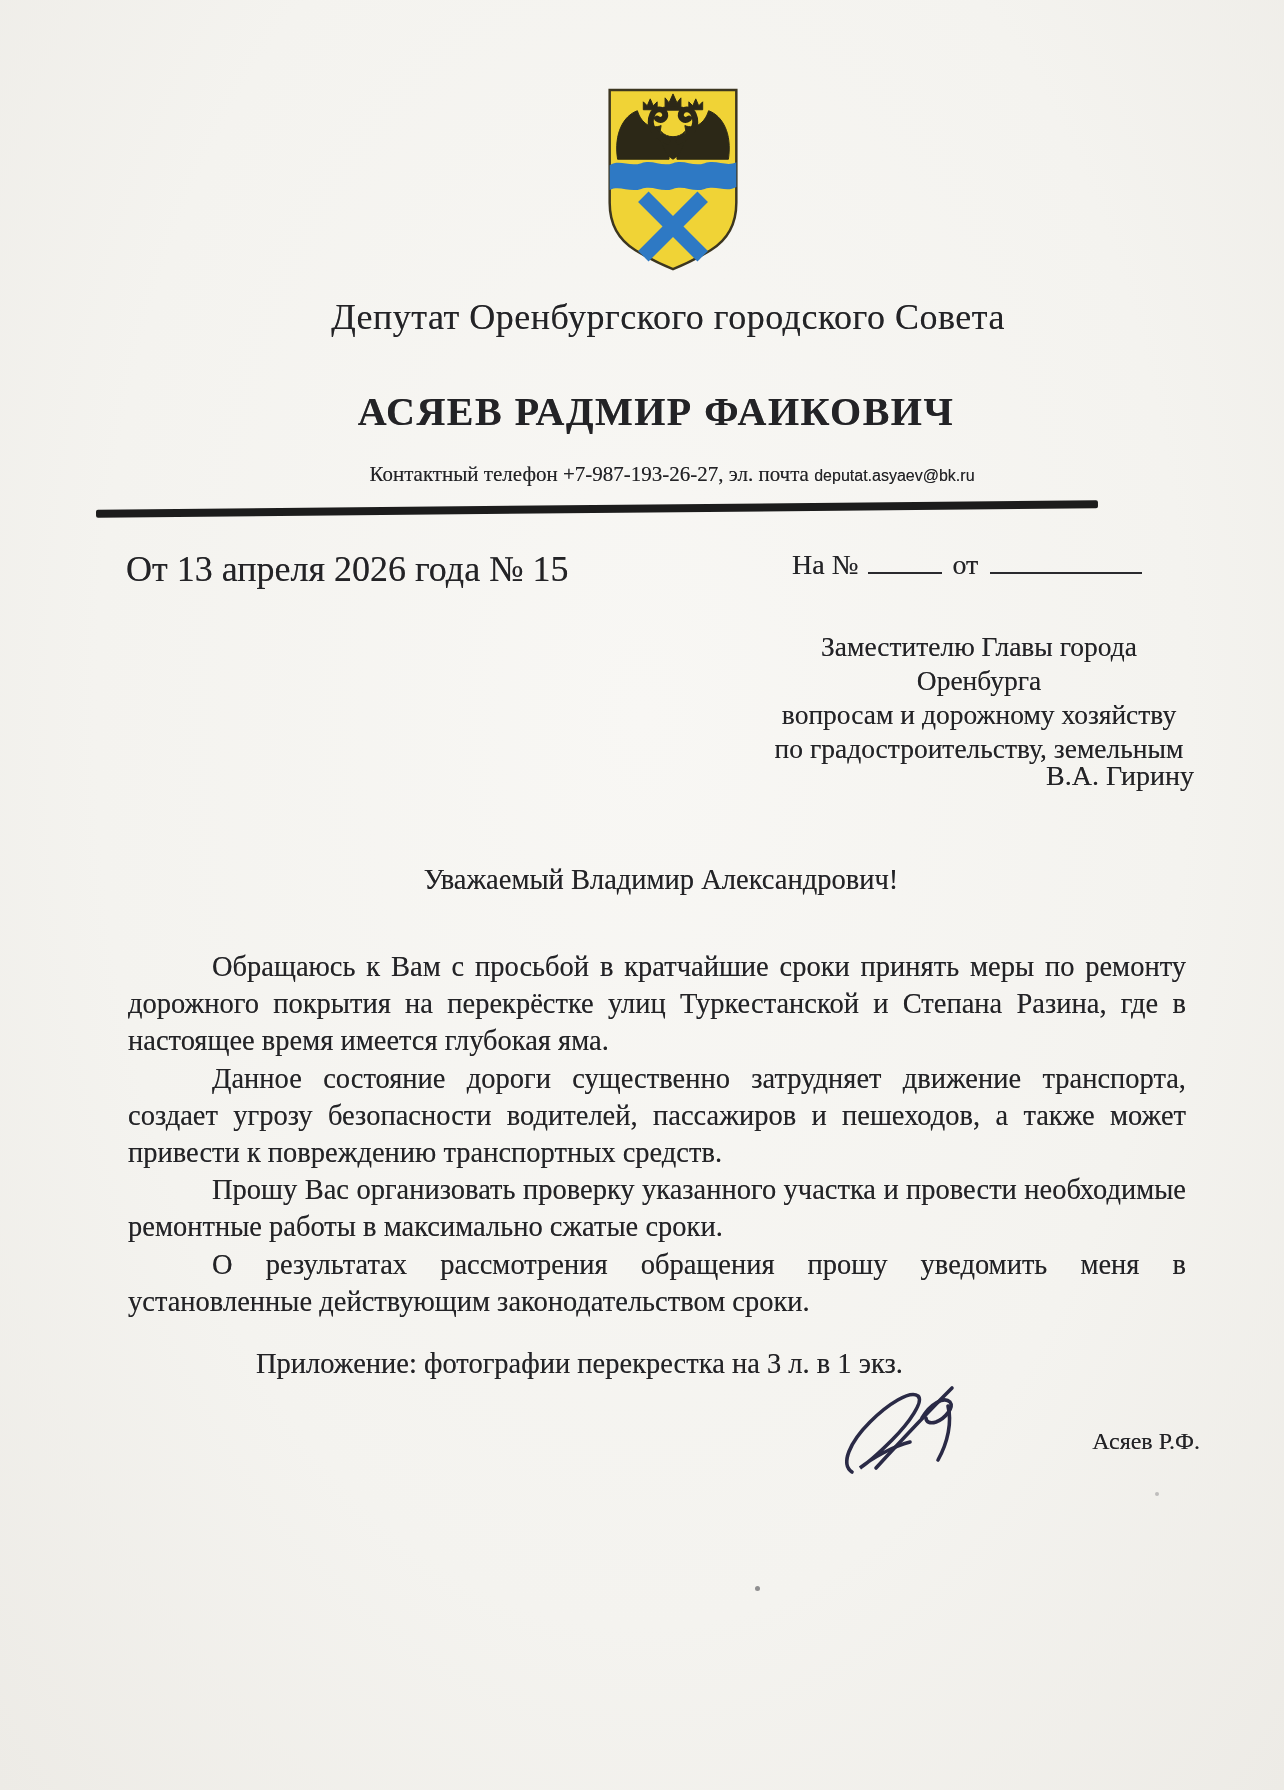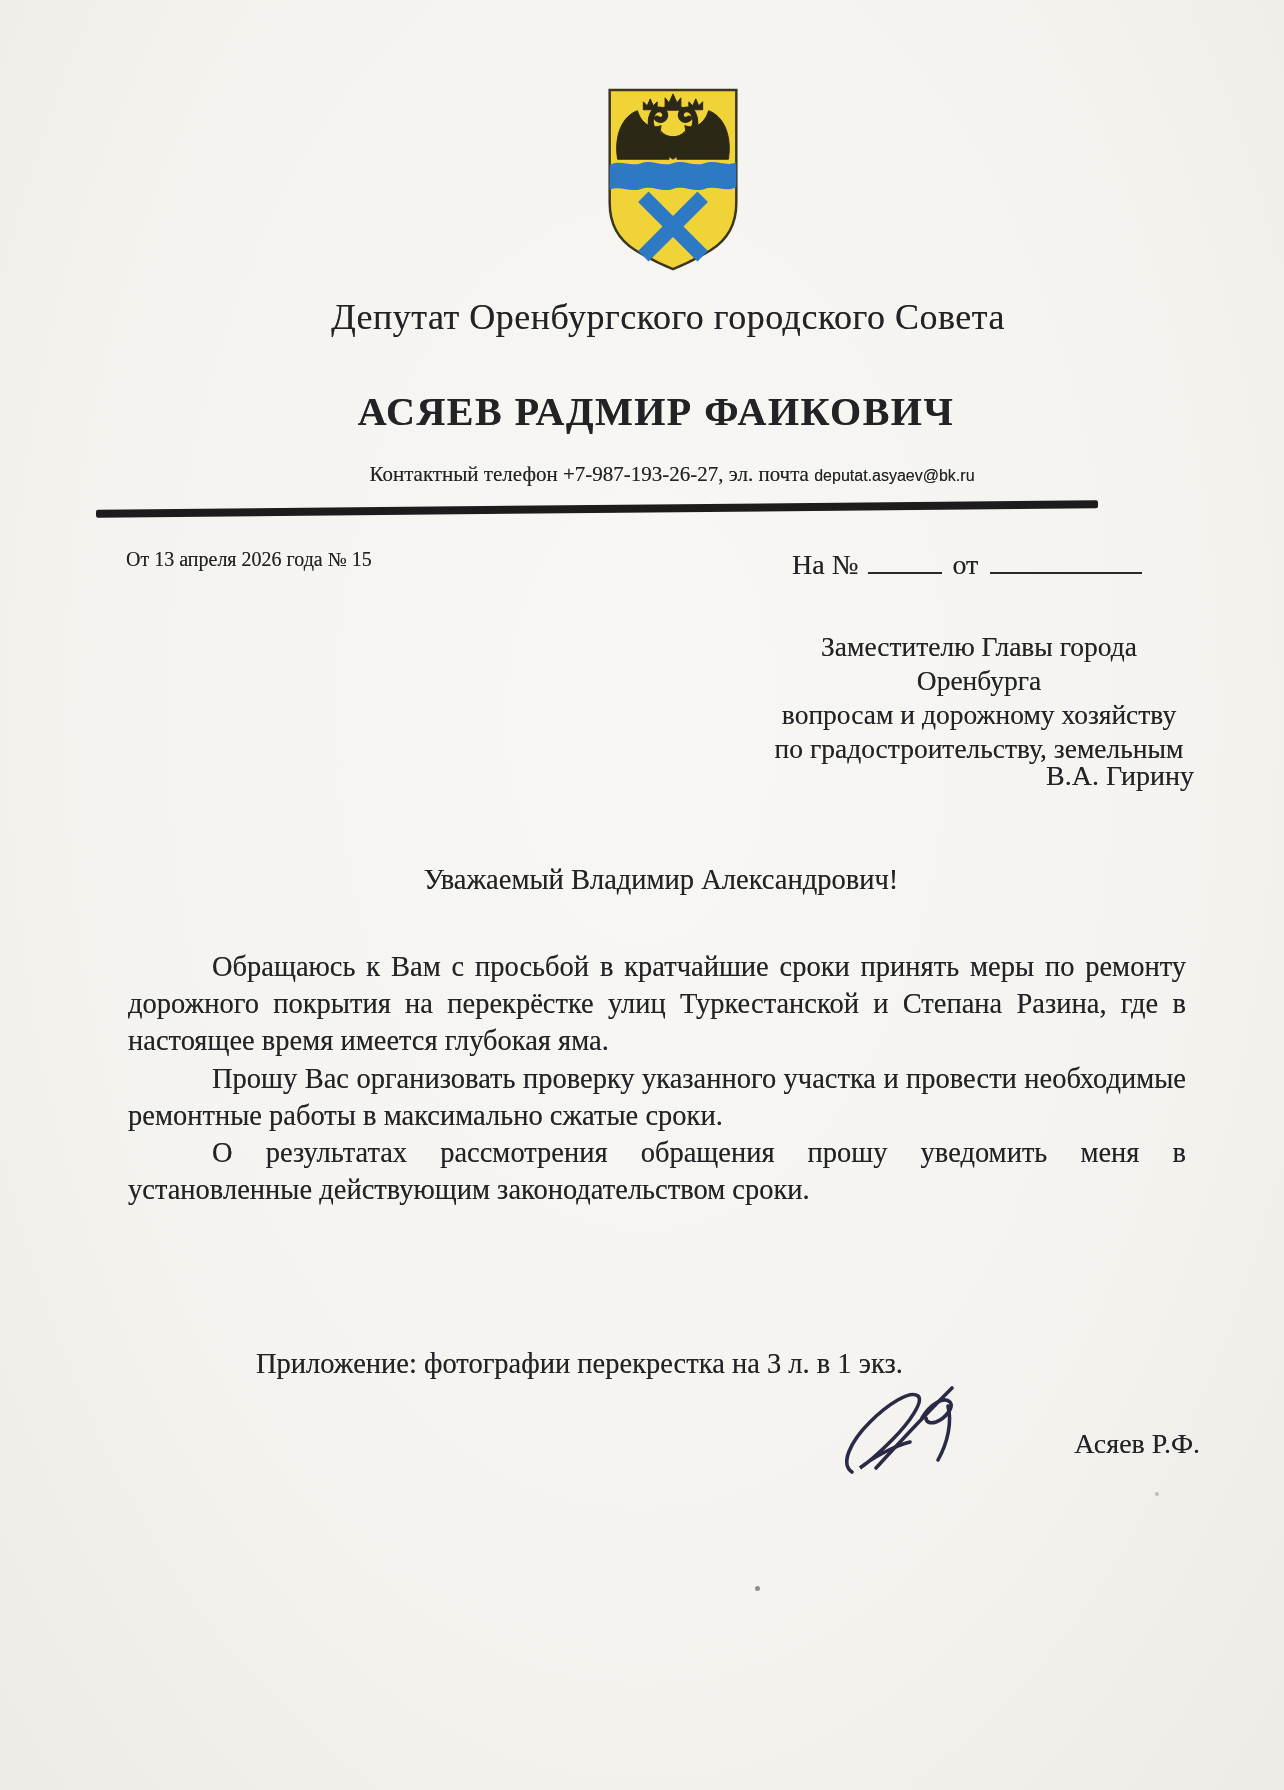--- a/index.html
+++ b/index.html
@@ -29,21 +29,21 @@
     position:absolute; left:56px; top:462px; width:1232px;
     text-align:center; font-size:21px;
   }
   .contact-line .email{ font-family:"Liberation Sans","DejaVu Sans",sans-serif; font-size:16px; }
   .rule{
     position:absolute; left:96px; top:505px; width:1002px; height:8px;
     background:#1c1c1c; transform:rotate(-0.55deg); border-radius:2px;
   }
 
   
-  .ref-out{ position:absolute; left:126px; top:548px; font-size:20px; }
+  .ref-out{ position:absolute; left:126px; top:548px; font-size:36px; }
   .ref-in{ position:absolute; left:792px; top:548px; font-size:28px; white-space:nowrap; }
   .blank{ display:inline-block; border-bottom:2px solid #2a2a2e; height:24px; vertical-align:baseline; }
   .blank-s{ width:74px; margin:0 10px; }
   .blank-l{ width:152px; margin-left:12px; }
 
   
   .addressee{
     position:absolute; left:758px; top:630px; width:442px;
     text-align:center; font-size:27.5px; line-height:34px;
   }
@@ -64,21 +64,21 @@
   .body-block p{ margin:0; text-indent:84px; }
   .attachment{
     position:absolute; left:128px; top:1348px; width:1058px;
     font-size:28.5px; text-indent:128px;
   }
 
   
   .sign-scribble{ position:absolute; left:836px; top:1380px; width:160px; height:112px; }
   .sign-name{
     position:absolute; left:760px; top:1428px; width:440px;
-    text-align:right; font-size:28px;
+    text-align:right; font-size:24px;
   }
 
   .speck{ position:absolute; width:5px; height:5px; border-radius:50%; background:rgba(60,60,65,.55); }
   .speck-1{ left:755px; top:1586px; }
   .speck-2{ left:1155px; top:1492px; width:4px; height:4px; opacity:.5; }
 </style>
 </head>
 <body>
 
 <div class="page">
@@ -128,20 +128,21 @@
     <div>Заместителю Главы города Оренбурга</div>
     <div>вопросам и дорожному хозяйству</div>
     <div>по градостроительству, земельным</div>
   </div>
   <div class="addressee-person txt">В.А. Гирину</div>
 
   <div class="salutation txt">Уважаемый Владимир Александрович!</div>
 
   <div class="body-block txt">
     <p>Обращаюсь к Вам с просьбой в кратчайшие сроки принять меры по ремонту дорожного покрытия на перекрёстке улиц Туркестанской и Степана Разина, где в настоящее время имеется глубокая яма.</p>
+    <p>Данное состояние дороги существенно затрудняет движение транспорта, создает угрозу безопасности водителей, пассажиров и пешеходов, а также может привести к повреждению транспортных средств.</p>
     <p>Прошу Вас организовать проверку указанного участка и провести необходимые ремонтные работы в максимально сжатые сроки.</p>
     <p>О результатах рассмотрения обращения прошу уведомить меня в установленные действующим законодательством сроки.</p>
   </div>
 
   <div class="attachment txt">Приложение: фотографии перекрестка на 3 л. в 1 экз.</div>
 
   <div class="sign-scribble">
     <svg viewBox="0 0 160 112" width="160" height="112" xmlns="http://www.w3.org/2000/svg">
       <g fill="none" stroke="#2a2a46" stroke-width="3.6" stroke-linecap="round">
 

